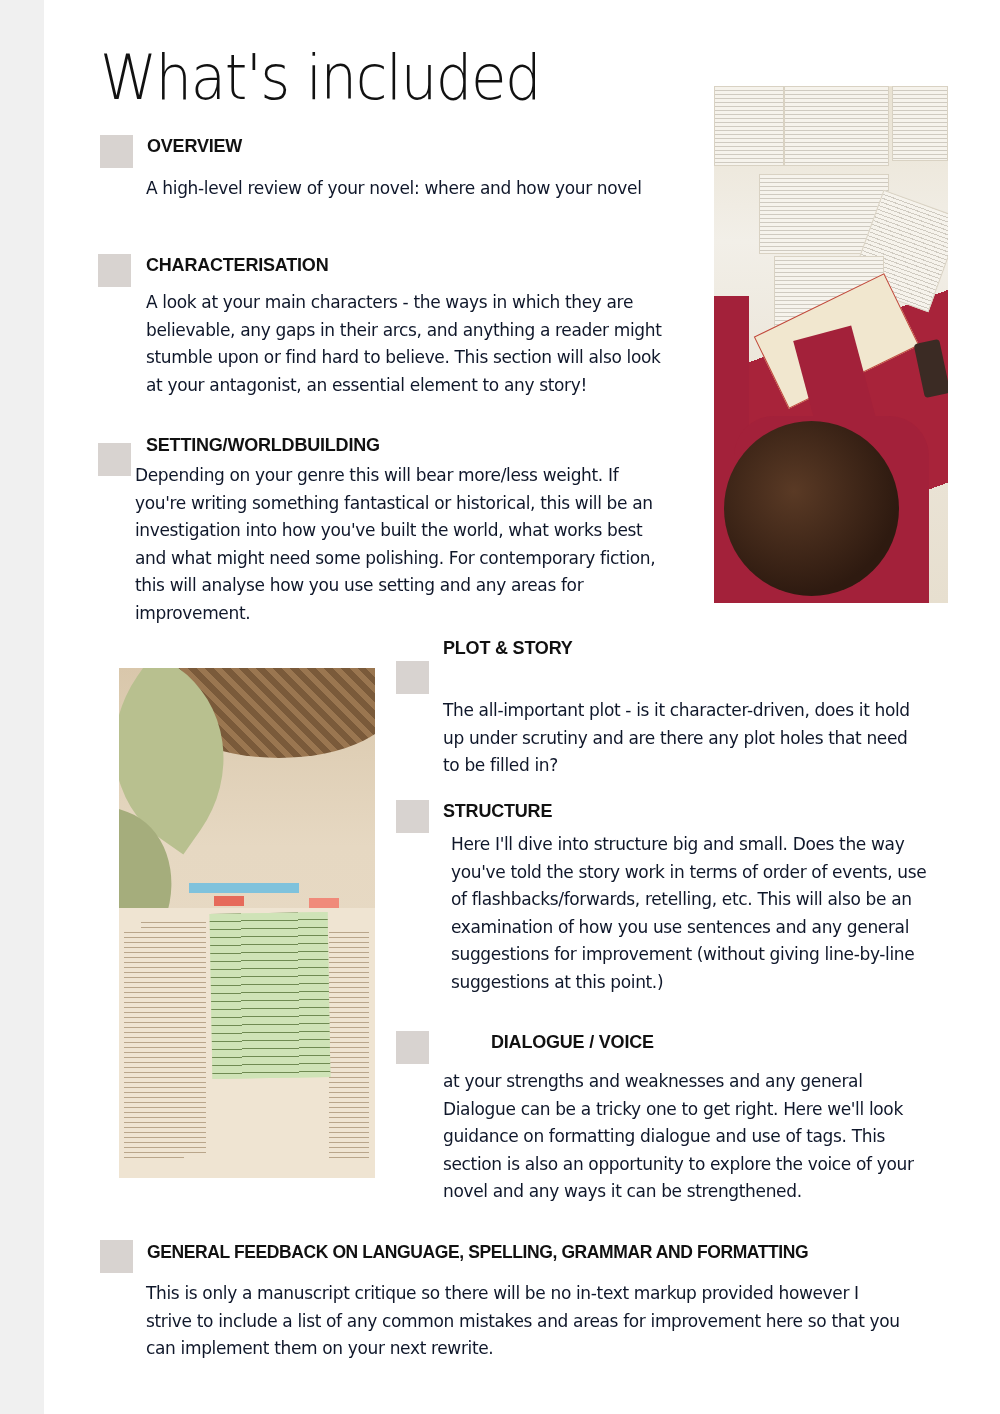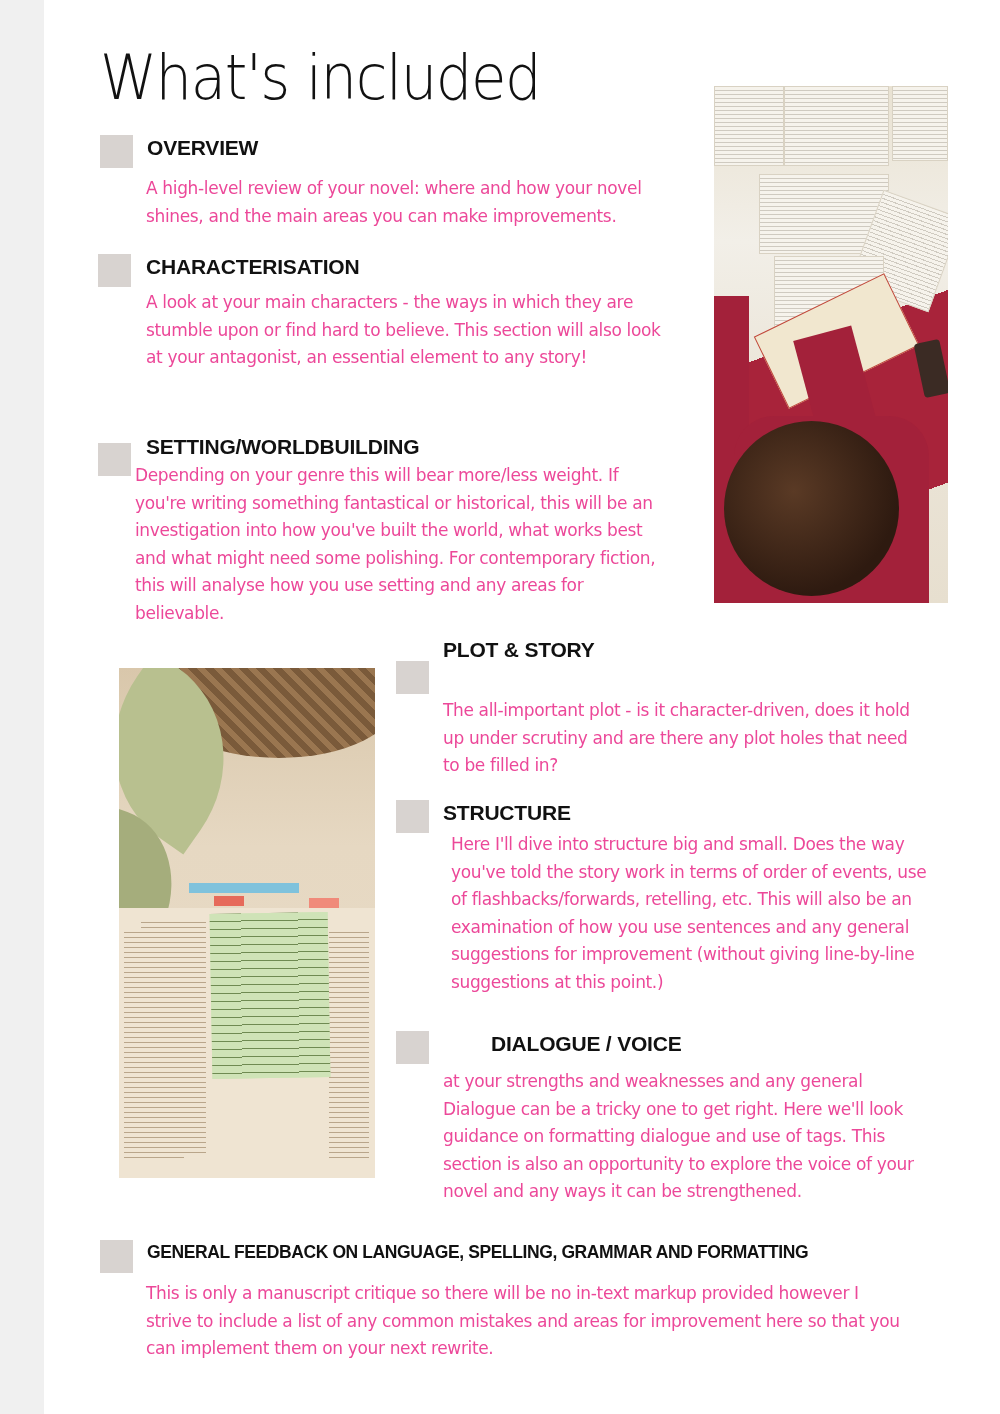--- a/index.html
+++ b/index.html
@@ -12,26 +12,26 @@
       position: absolute; left: 100px; top: 38px;
       font-family: "DejaVu Sans", sans-serif; font-weight: 300;
       font-size: 62px; letter-spacing: -1.5px; color: #111; line-height: 80px;
       transform: scaleX(0.93); transform-origin: left center;
     }
 
     .marker { position: absolute; width: 33px; height: 33px; background: #d8d3d0; }
 
     .heading {
       position: absolute; font-family: "Liberation Sans", sans-serif; font-weight: 700;
-      font-size: 21px; color: #111; letter-spacing: -0.2px; white-space: nowrap;
+      font-size: 18px; color: #111; letter-spacing: -0.2px; white-space: nowrap;
     }
 
     .body-text {
       position: absolute; font-family: "DejaVu Sans", sans-serif; font-size: 17px;
-      line-height: 27.6px; color: #ec4899; letter-spacing: -0.35px;
+      line-height: 27.6px; color: #0f172a; letter-spacing: -0.35px;
     }
 
     .photo { position: absolute; overflow: hidden; }
 
     
     .photo-reading {
       left: 714px; top: 86px; width: 234px; height: 517px;
       background:
         radial-gradient(ellipse 70px 80px at 95px 470px, #3a2418 0%, #4a2c1c 60%, transparent 62%),
         linear-gradient(160deg, transparent 0 48%, #a8233a 48% 80%, transparent 80%),
@@ -63,40 +63,40 @@
 <body>
 
 <div class="side-strip"></div>
 
 <h1 class="page-title">What's included</h1>
 
 <div class="marker" style="left:100px;top:135px;"></div>
 <div class="heading" style="left:147px;top:136px;">OVERVIEW</div>
 <div class="body-text" style="left:146px;top:175px;">
   <div>A high-level review of your novel: where and how your novel</div>
-  <div>shines, and the main areas you can make improvements.</div>
 </div>
 
 <div class="marker" style="left:98px;top:254px;"></div>
 <div class="heading" style="left:146px;top:255px;">CHARACTERISATION</div>
 <div class="body-text" style="left:146px;top:289px;">
   <div>A look at your main characters - the ways in which they are</div>
+  <div>believable, any gaps in their arcs, and anything a reader might</div>
   <div>stumble upon or find hard to believe. This section will also look</div>
   <div>at your antagonist, an essential element to any story!</div>
 </div>
 
 <div class="marker" style="left:98px;top:443px;"></div>
 <div class="heading" style="left:146px;top:435px;">SETTING/WORLDBUILDING</div>
 <div class="body-text" style="left:135px;top:462px;">
   <div>Depending on your genre this will bear more/less weight. If</div>
   <div>you're writing something fantastical or historical, this will be an</div>
   <div>investigation into how you've built the world, what works best</div>
   <div>and what might need some polishing. For contemporary fiction,</div>
   <div>this will analyse how you use setting and any areas for</div>
-  <div>believable.</div>
+  <div>improvement.</div>
 </div>
 
 <div class="photo photo-reading">
   <div class="page lines" style="left:0;top:0;width:70px;height:80px;"></div>
   <div class="page lines" style="left:70px;top:0;width:105px;height:80px;"></div>
   <div class="page lines" style="left:178px;top:0;width:56px;height:75px;"></div>
   <div class="page lines" style="left:45px;top:88px;width:130px;height:80px;"></div>
   <div class="page lines" style="left:150px;top:115px;width:84px;height:100px;transform:rotate(20deg);"></div>
   <div class="page lines" style="left:60px;top:170px;width:110px;height:95px;"></div>
   <div class="page" style="left:50px;top:215px;width:145px;height:80px;background:#f1e7cf;transform:rotate(-26deg);border-color:#c0473b;"></div>

